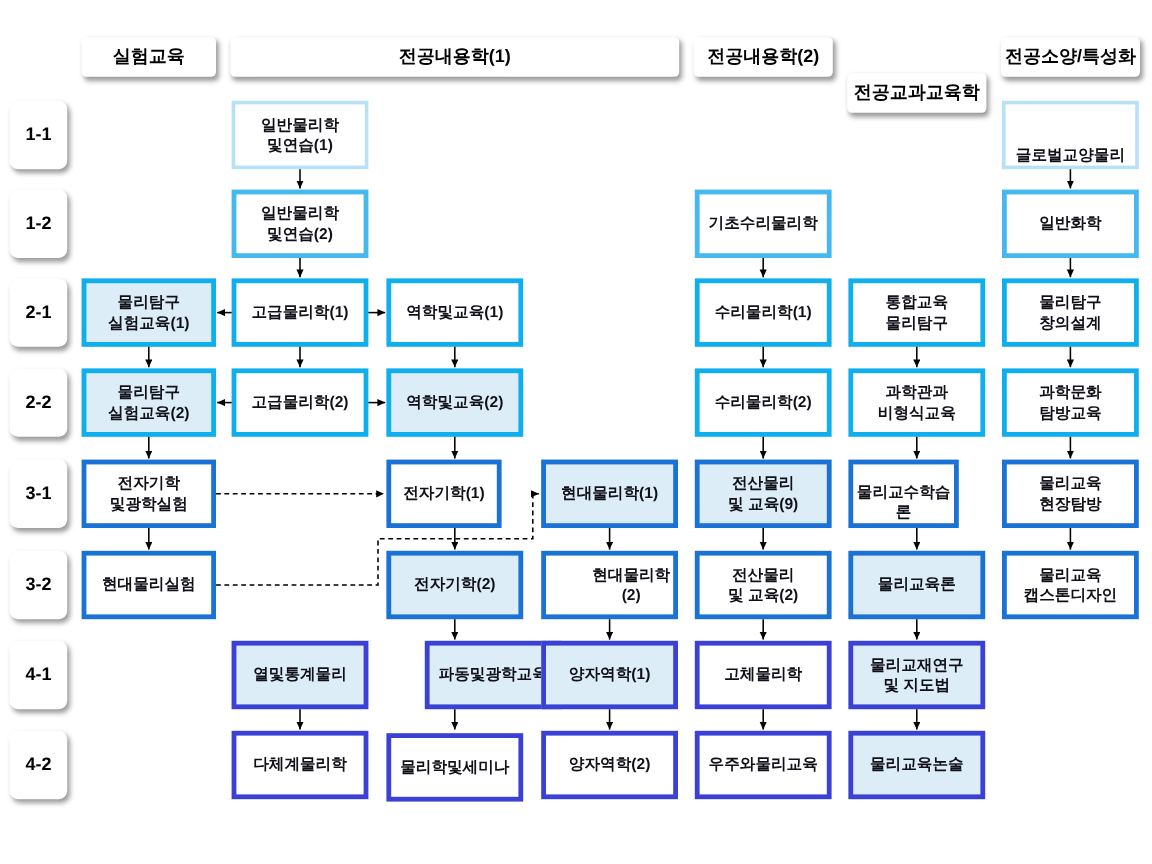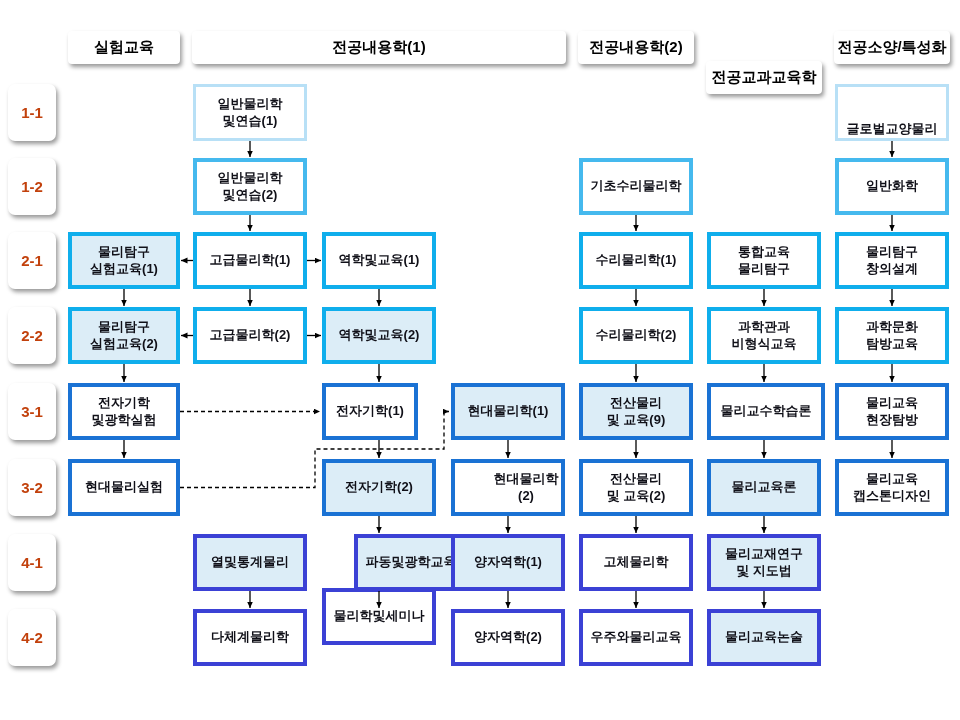--- a/index.html
+++ b/index.html
@@ -8,21 +8,21 @@
   .hdr{
     position:absolute;height:33px;background:#ffffff;border-radius:4px;
     box-shadow:2px 3px 4px rgba(0,0,0,0.40);
     display:flex;align-items:center;justify-content:center;
     font-weight:700;font-size:15px;color:#000;
   }
   .rowlbl{
     position:absolute;left:8px;width:48px;background:#ffffff;border-radius:7px;
     box-shadow:2px 3px 4px rgba(0,0,0,0.40);
     display:flex;align-items:center;justify-content:center;
-    font-weight:700;font-size:15px;color:#c2410c;
+    font-weight:700;font-size:15px;color:#000000;
   }
   .course{
     position:absolute;box-sizing:border-box;
     display:flex;flex-direction:column;align-items:center;justify-content:center;
     text-align:center;font-size:13px;font-weight:600;line-height:1.3;color:#101018;
   }
   .course span{display:block;}
   svg.edges{position:absolute;left:0;top:0;pointer-events:none;}
 </style>
 </head>
@@ -113,21 +113,21 @@
       <div class="course" style="left: 322px; top: 383px; width: 96px; height: 57px; border: 4px solid rgb(26, 114, 212); background: rgb(255, 255, 255);">
         <span>전자기학(1)</span>
       </div>
       <div class="course" style="left: 451px; top: 383px; width: 114px; height: 57px; border: 4px solid rgb(26, 114, 212); background: rgb(220, 237, 247);">
         <span>현대물리학(1)</span>
       </div>
       <div class="course" style="left: 579px; top: 383px; width: 114px; height: 57px; border: 4px solid rgb(26, 114, 212); background: rgb(220, 237, 247);">
         <span>전산물리</span>
         <span>및 교육(9)</span>
       </div>
-      <div class="course" style="left: 707px; top: 383px; width: 118px; height: 57px; border: 4px solid rgb(26, 114, 212); background: rgb(255, 255, 255);">
+      <div class="course" style="left: 707px; top: 383px; width: 92px; height: 57px; border: 4px solid rgb(26, 114, 212); background: rgb(255, 255, 255); justify-content: flex-end;">
         <span>물리교수학습론</span>
       </div>
       <div class="course" style="left: 835px; top: 383px; width: 114px; height: 57px; border: 4px solid rgb(26, 114, 212); background: rgb(255, 255, 255);">
         <span>물리교육</span>
         <span>현장탐방</span>
       </div>
       <div class="course" style="left: 68px; top: 459px; width: 112px; height: 57px; border: 4px solid rgb(26, 114, 212); background: rgb(255, 255, 255);">
         <span>현대물리실험</span>
       </div>
       <div class="course" style="left: 322px; top: 459px; width: 114px; height: 57px; border: 4px solid rgb(26, 114, 212); background: rgb(220, 237, 247);">
@@ -159,21 +159,21 @@
       <div class="course" style="left: 579px; top: 534px; width: 114px; height: 57px; border: 4px solid rgb(59, 65, 213); background: rgb(255, 255, 255);">
         <span>고체물리학</span>
       </div>
       <div class="course" style="left: 707px; top: 534px; width: 114px; height: 57px; border: 4px solid rgb(59, 65, 213); background: rgb(220, 237, 247);">
         <span>물리교재연구</span>
         <span>및 지도법</span>
       </div>
       <div class="course" style="left: 193px; top: 609px; width: 114px; height: 57px; border: 4px solid rgb(59, 65, 213); background: rgb(255, 255, 255);">
         <span>다체계물리학</span>
       </div>
-      <div class="course" style="left: 322px; top: 588px; width: 114px; height: 57px; border: 4px solid rgb(59, 65, 213); background: rgb(255, 255, 255);">
+      <div class="course" style="left: 322px; top: 611px; width: 114px; height: 57px; border: 4px solid rgb(59, 65, 213); background: rgb(255, 255, 255);">
         <span>물리학및세미나</span>
       </div>
       <div class="course" style="left: 451px; top: 609px; width: 114px; height: 57px; border: 4px solid rgb(59, 65, 213); background: rgb(255, 255, 255);">
         <span>양자역학(2)</span>
       </div>
       <div class="course" style="left: 579px; top: 609px; width: 114px; height: 57px; border: 4px solid rgb(59, 65, 213); background: rgb(255, 255, 255);">
         <span>우주와물리교육</span>
       </div>
       <div class="course" style="left: 707px; top: 609px; width: 114px; height: 57px; border: 4px solid rgb(59, 65, 213); background: rgb(220, 237, 247);">
         <span>물리교육논술</span>

